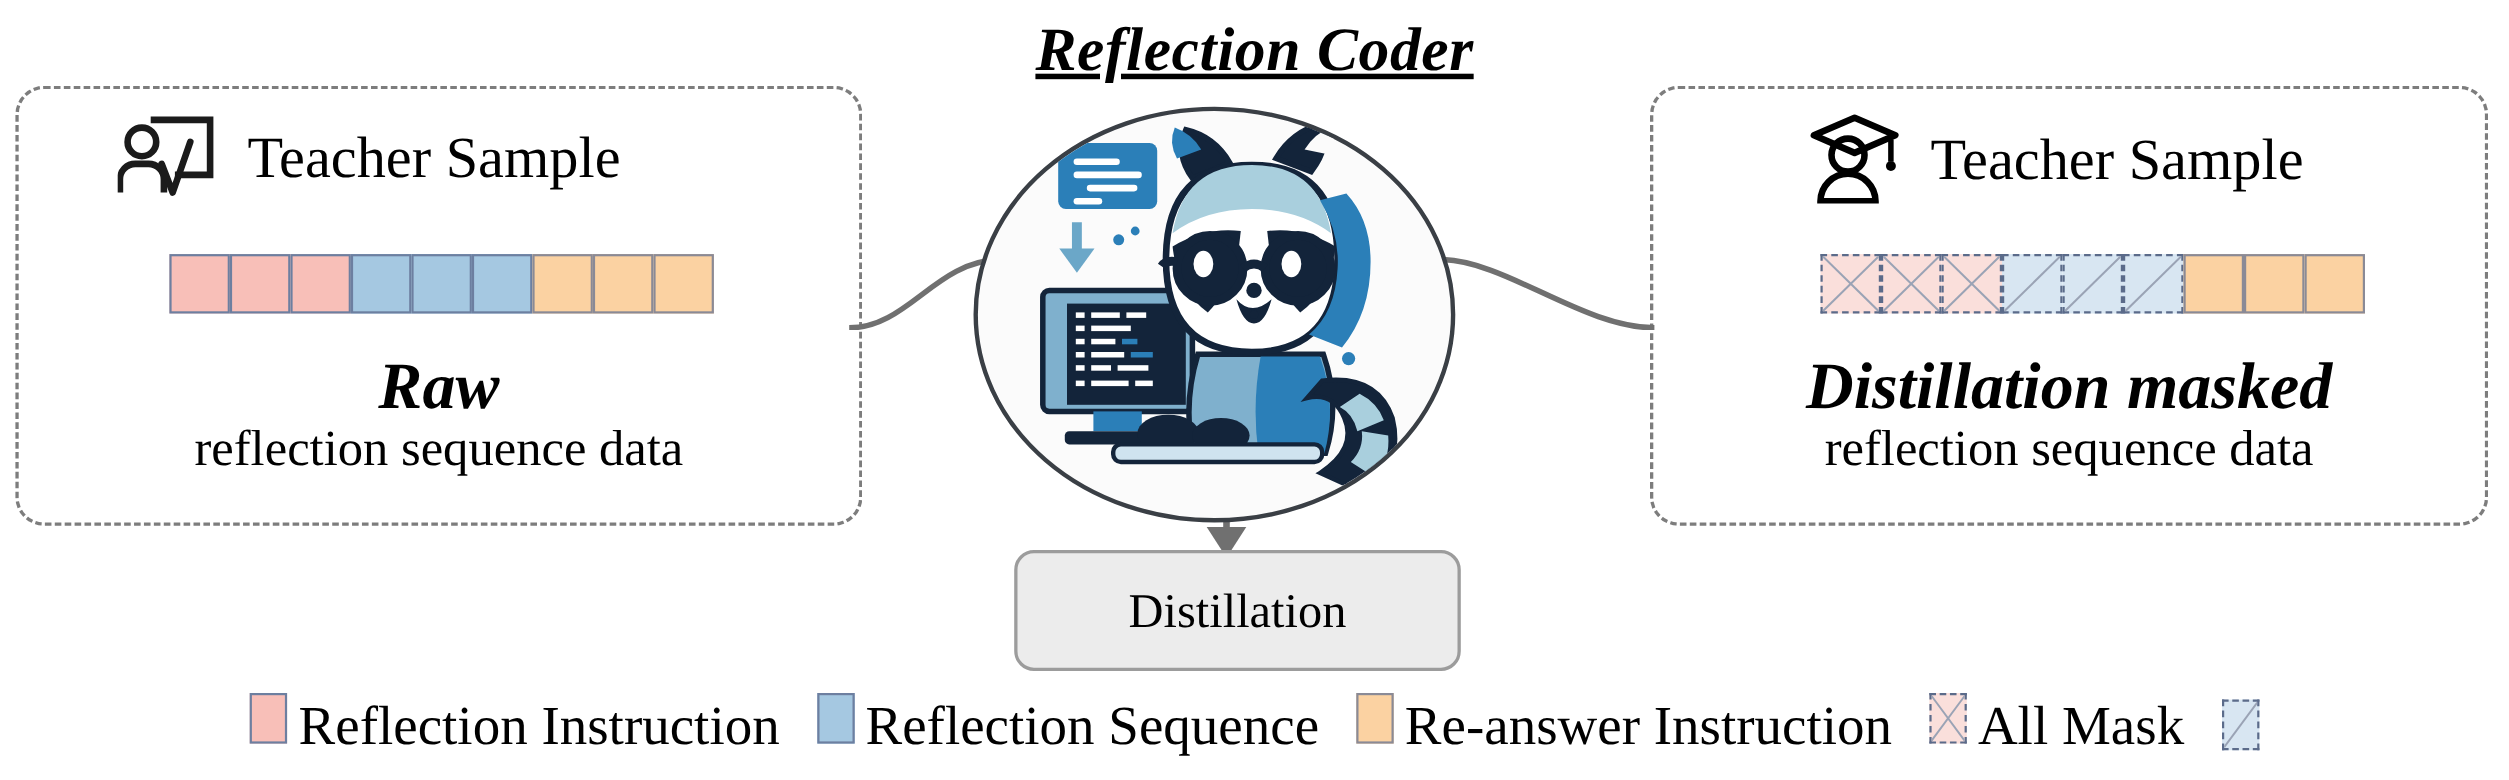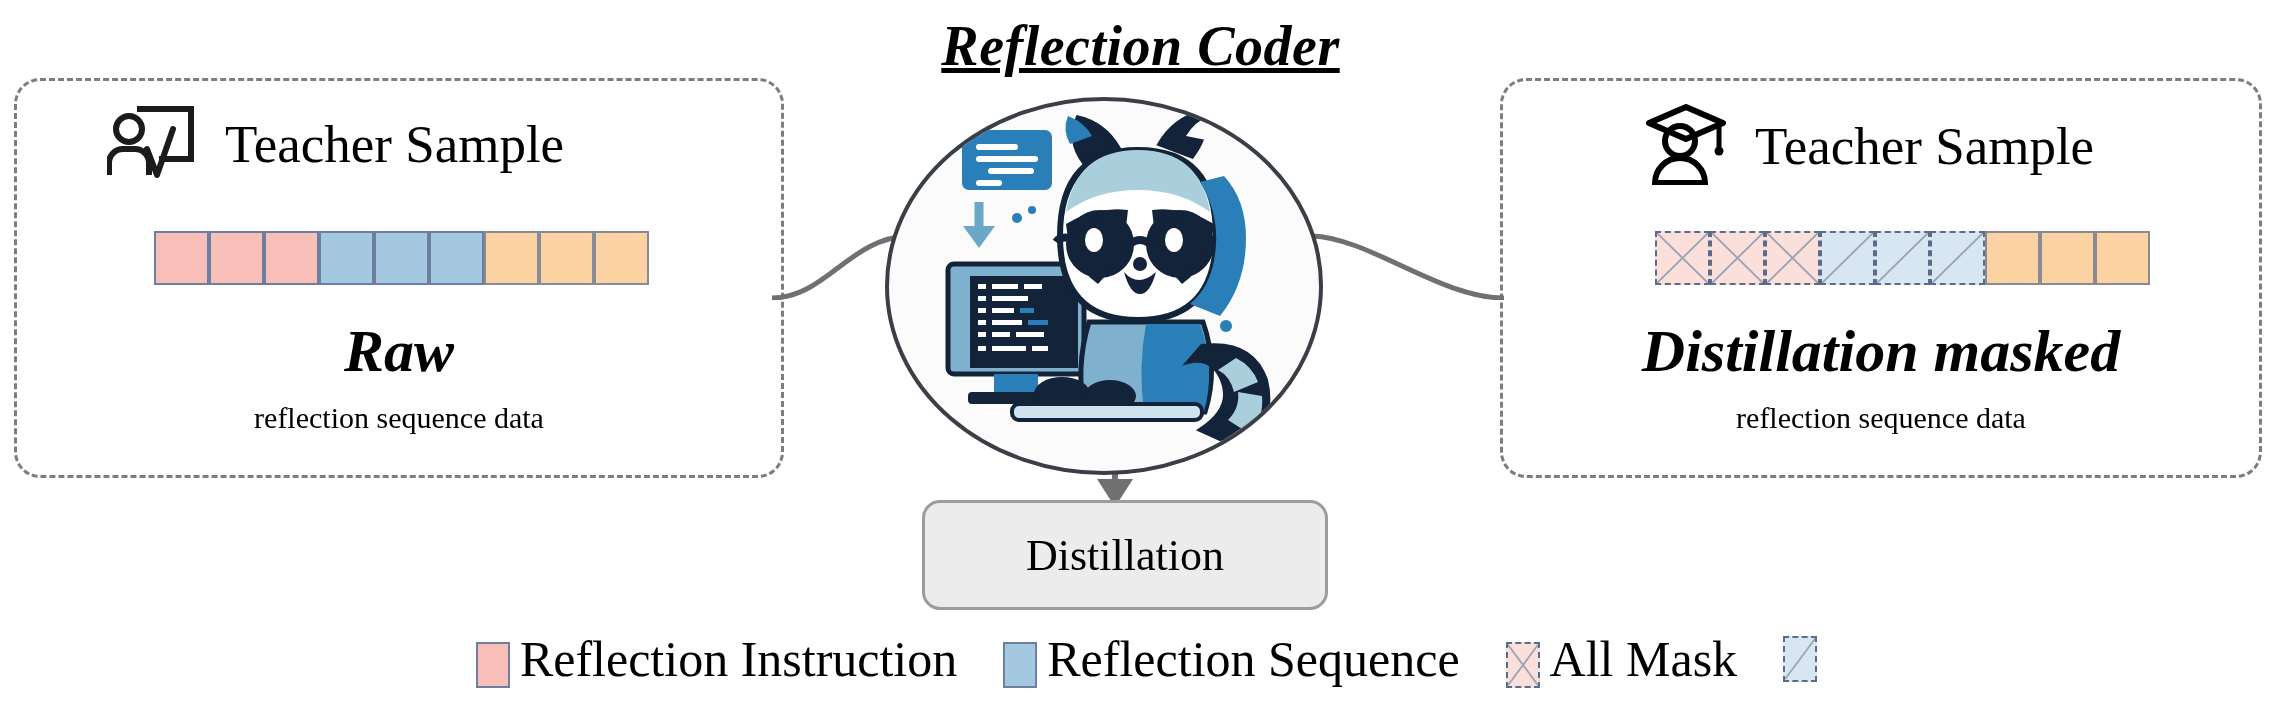--- a/index.html
+++ b/index.html
@@ -22,21 +22,21 @@
   #tokenbar-right{left:152px; top:150px;}
   .cell{width:55px;height:54px;box-sizing:border-box;border:2px solid #6d7fa0;}
   .cell.pink  {background:#f8bfb8;}
   .cell.blue  {background:#a5c8e1;}
   .cell.orange{background:#fbd2a2;border-color:#8a8a96;}
   .cell.mask-pink{background:#fadfdb;border:2.5px dashed #5b6b8a;}
   .cell.mask-blue{background:#d8e6f2;border:2.5px dashed #5b6b8a;}
 
   .cap{position:absolute;width:100%;text-align:center;left:0;}
   .cap-bold{font-weight:bold;font-style:italic;font-size:60px;top:236px;}
-  .cap-sub {font-size:30px;top:300px;margin-top:20px;}
+  .cap-sub {font-size:46px;top:300px;}
 
   
   #center-title{position:absolute;left:0;top:14px;width:2281px;text-align:center;
                 font-weight:bold;font-style:italic;font-size:56px;letter-spacing:.5px;text-decoration:underline;}
   #mascot-circle{position:absolute;left:884px;top:96px;width:440px;height:380px;}
 
   
   #connector-left,#connector-right,#arrow-down{position:absolute;}
   #connector-left {left:770px; top:230px;}
   #connector-right{left:1310px;top:230px;}
@@ -44,21 +44,21 @@
 
   
   #distillation-box{position:absolute;left:922px;top:500px;width:406px;height:110px;
       background:#ececec;border:3px solid #9c9c9c;border-radius:18px;
       display:flex;align-items:center;justify-content:center;box-sizing:border-box;}
   #distillation-label{font-size:44px;}
 
   
   #legend{position:absolute;left:0;top:630px;width:2281px;
           display:flex;align-items:center;justify-content:center;gap:0;}
-  .legend-item{display:flex;align-items:flex-end;gap:10px;margin-right:34px;margin-left:12px;}
+  .legend-item{display:flex;align-items:flex-start;gap:10px;margin-right:34px;}
   .legend-item:last-child{margin-right:0;}
   .swatch{width:34px;height:46px;box-sizing:border-box;border:2px solid #6d7fa0;}
   .swatch.pink{background:#f8bfb8;}
   .swatch.blue{background:#a5c8e1;}
   .swatch.orange{background:#fbd2a2;border-color:#8a8a96;}
   .swatch.mask-pink{background:#fadfdb;border:2.5px dashed #5b6b8a;}
   .swatch.mask-blue{background:#d8e6f2;border:2.5px dashed #5b6b8a;}
   .legend-label{font-size:50px;white-space:nowrap;}
 </style>
 </head>
@@ -253,20 +253,24 @@
 <div id="legend">
     <div class="legend-item">
       <div class="swatch pink" style="position: relative;"></div>
       <span class="legend-label">Reflection Instruction</span>
     </div>
     <div class="legend-item">
       <div class="swatch blue" style="position: relative;"></div>
       <span class="legend-label">Reflection Sequence</span>
     </div>
     <div class="legend-item">
+      <div class="swatch orange" style="position: relative;"></div>
+      <span class="legend-label">Re-answer Instruction</span>
+    </div>
+    <div class="legend-item">
       <div class="swatch mask-pink" style="position: relative;">
         <svg viewBox="0 0 34 46" width="30" height="42" style="position: absolute; left: 0px; top: 0px;">
           <path d="M0 0 L34 46" stroke="#9aa3b5" stroke-width="2" fill="none"></path>
           <path d="M34 0 L0 46" stroke="#9aa3b5" stroke-width="2" fill="none"></path>
         </svg>
       </div>
       <span class="legend-label">All Mask</span>
     </div>
     <div class="legend-item">
       <div class="swatch mask-blue" style="position: relative;">

